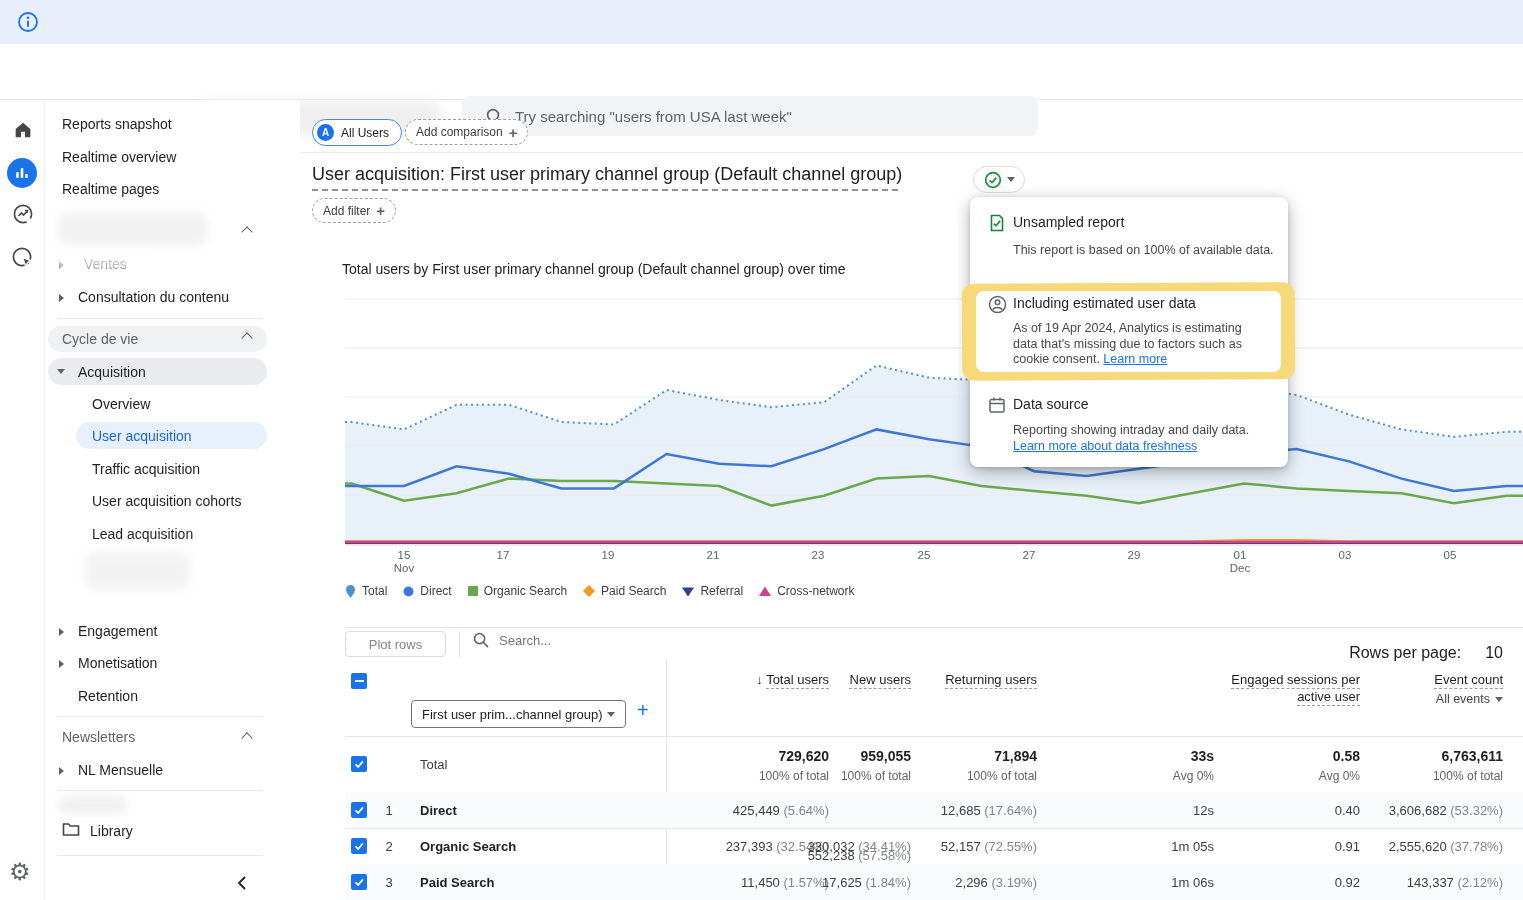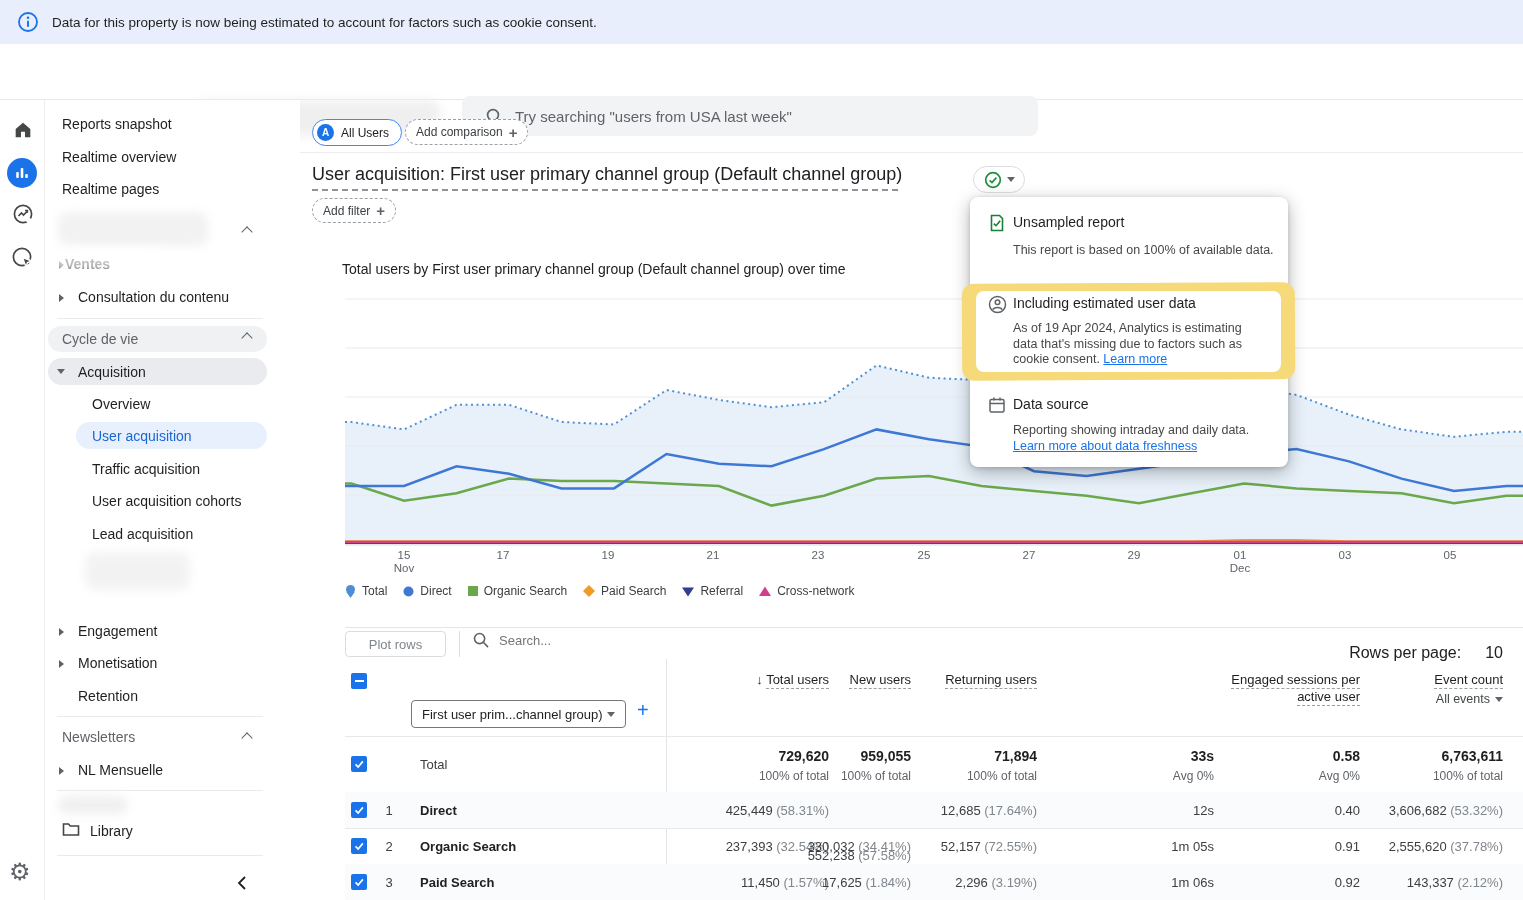--- a/index.html
+++ b/index.html
@@ -103,21 +103,20 @@
 <body>
 
 <div id="app">
 
   <div class="banner">
     <svg class="info-ic" width="22" height="22" viewBox="0 0 22 22">
       <circle cx="11" cy="11" r="9" fill="none" stroke="#1a73e8" stroke-width="1.8"></circle>
       <circle cx="11" cy="6.8" r="1.3" fill="#1a73e8"></circle>
       <rect x="10" y="9.5" width="2" height="6.5" rx="1" fill="#1a73e8"></rect>
     </svg>
-    <span class="banner-text">Data for this property is now being estimated to account for factors such as cookie consent.</span>
   </div>
 
   <div class="header">
     <svg class="ga-logo" viewBox="0 0 34 32">
       <rect x="22" y="2" width="9" height="28" rx="4.5" fill="#f9ab00"></rect>
       <rect x="11" y="12" width="9" height="18" rx="4.5" fill="#e37400"></rect>
       <circle cx="6.5" cy="25.5" r="4.5" fill="#e37400"></circle>
     </svg>
     <span class="app-name">Analytics</span>
     <div class="hdr-vdiv"></div>
@@ -163,21 +162,21 @@
 
   <div class="nav">
     <div class="nav-item" style="left:17px; top:16px;">Reports snapshot</div>
     <div class="nav-item" style="left:17px; top:49px;">Realtime overview</div>
     <div class="nav-item" style="left:17px; top:81px;">Realtime pages</div>
 
     <div class="blur-blob" style="left:13px; top:112px; width:150px; height:34px; background:#f2f2f2; opacity:1;"></div>
     <span class="chev-up" style="left:198px; top:128px;"></span>
 
     <span class="tri-r" style="left:14px; top:161px;"></span>
-    <div class="nav-item" style="left:20px; top:156px;font-weight:bold;">Ventes</div>
+    <div class="nav-item" style="left:39px; top:156px;">Ventes</div>
     <div class="blur-blob" style="left:10px; top:147px; width:110px; height:24px; background:#fff; opacity:.7; filter:blur(3px);"></div>
 
     <span class="tri-r" style="left:14px; top:194px;"></span>
     <div class="nav-item" style="left:33px; top:189px;">Consultation du contenu</div>
 
     <div class="nav-div" style="left:12px; top:218px;"></div>
 
     <div class="pill" style="left:3px; top:226px; width:219px; height:26px; background:#eff1f2;"></div>
     <div class="nav-item nav-head" style="left:17px; top:231px;">Cycle de vie</div>
     <span class="chev-up" style="left:198px; top:234px;"></span>
@@ -399,21 +398,21 @@
     <div class="hline" style="top:164px;"></div>
 
     <div class="trow row-shade" style="top:164px; height:36px;">
       <div class="cb" style="top:10px;">
         <svg width="12" height="12" viewBox="0 0 14 14">
             <polyline points="3,7.5 6,10.5 11.5,4" fill="none" stroke="#fff" stroke-width="2"></polyline>
           </svg>
       </div>
       <div class="rank" style="top:11px;">1</div>
       <div class="chname" style="top:11px;">Direct</div>
-      <div class="vcell m-tu" style="top:11px;"><span class="num">425,449</span> <span class="pct">(58.31%)</span></div>
+      <div class="vcell m-tu" style="top:11px;"><span class="num">425,449</span> <span class="pct">(5.64%)</span></div>
       <div class="vcell m-nu" style="top:11px;margin-top:45px;"><span class="num">552,238</span> <span class="pct">(57.58%)</span></div>
       <div class="vcell m-ru" style="top:11px;"><span class="num">12,685</span> <span class="pct">(17.64%)</span></div>
       <div class="vcell m-ae" style="top:11px;"><span class="num">12s</span></div>
       <div class="vcell m-es" style="top:11px;"><span class="num">0.40</span></div>
       <div class="vcell m-ec" style="top:11px;"><span class="num">3,606,682</span> <span class="pct">(53.32%)</span></div>
     </div>
     <div class="hline" style="top:200px;"></div>
 
     <div class="trow" style="top:200px; height:36px;">
       <div class="cb" style="top:10px;">

